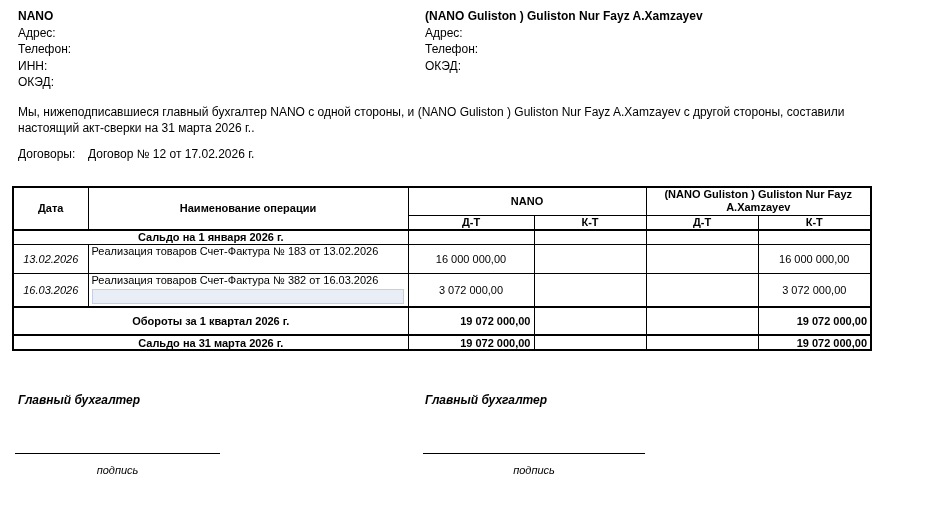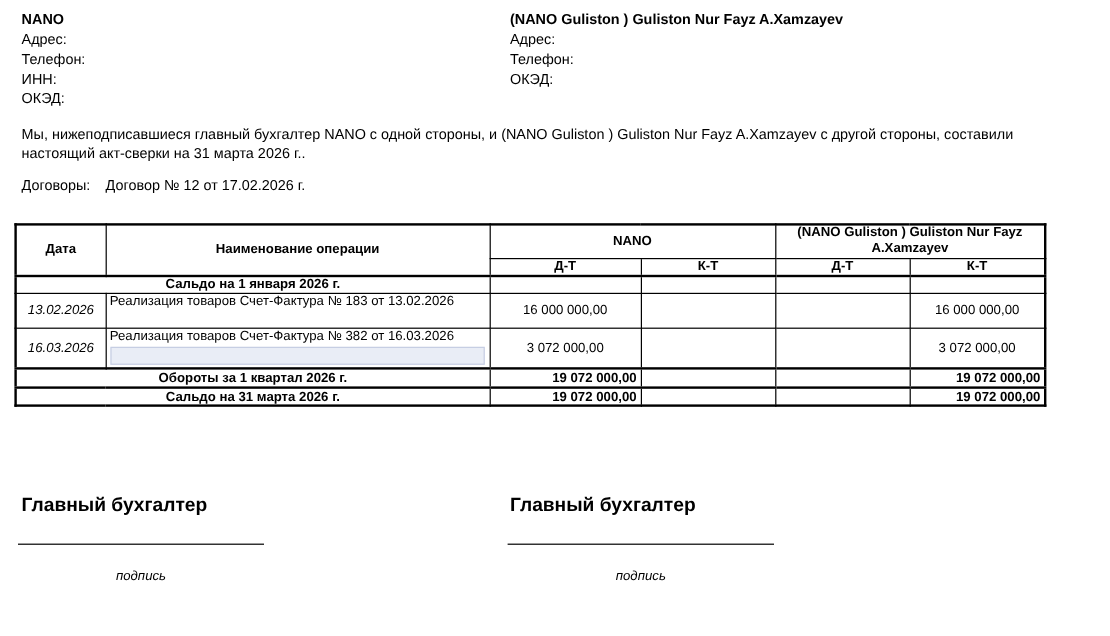--- a/index.html
+++ b/index.html
@@ -23,22 +23,22 @@
   tr.opening td{border-top:2px solid #000;}
   tr.turnover td,tr.closing td{border-top:2px solid #000;}
   td.mlabel{text-align:center;font-weight:bold;white-space:nowrap;}
   td.num{text-align:center;vertical-align:middle;white-space:nowrap;}
   td.numb{text-align:right;vertical-align:middle;font-weight:bold;white-space:nowrap;}
   td.date{text-align:center;vertical-align:middle;white-space:nowrap;font-style:italic;}
   td.op{vertical-align:top;padding:1px 3px 0 3px;white-space:nowrap;}
   .sel-band{height:13px;margin:3px 1px 2px 0;background:#e9edf6;border:1px solid #c6cee3;}
   
   .summary{font-size:12px;line-height:16px;font-weight:bold;white-space:nowrap;}
-  .sig-title{font-size:16px;font-weight:bold;white-space:nowrap;margin-top:20px;}
-  .sig-block{border-top:1px solid #000;text-align:center;padding-top:20px;font-size:11px;font-style:italic;}
+  .sig-title{font-size:12px;font-weight:bold;font-style:italic;white-space:nowrap;}
+  .sig-block{border-top:1px solid #000;text-align:center;padding-top:10px;font-size:11px;font-style:italic;}
 </style>
 </head>
 <body>
 
 <div class="abs party" style="left:18px;top:8px;">
   <div class="name">NANO</div>
   <div>Адрес:</div>
   <div>Телефон:</div>
   <div><span class="inn-label">ИНН:</span><span></span></div>
   <div>ОКЭД:</div>
@@ -98,21 +98,21 @@
     <td class="date">16.03.2026</td>
     <td class="op">
       <div>Реализация товаров Счет-Фактура № 382 от 16.03.2026</div>
       <div class="sel-band"></div>
     </td>
     <td class="num">3 072 000,00</td>
     <td class="num"></td>
     <td class="num"></td>
     <td class="num">3 072 000,00</td>
   </tr>
-  <tr class="turnover" style="height:16px">
+  <tr class="turnover" style="height:28px">
     <td colspan="2" class="mlabel">Обороты за 1 квартал 2026 г.</td>
     <td class="numb">19 072 000,00</td>
     <td class="numb"></td>
     <td class="numb"></td>
     <td class="numb">19 072 000,00</td>
   </tr>
   <tr class="closing" style="height:15px">
     <td colspan="2" class="mlabel">Сальдо на  31 марта 2026 г.</td>
     <td class="numb">19 072 000,00</td>
     <td class="numb"></td>

